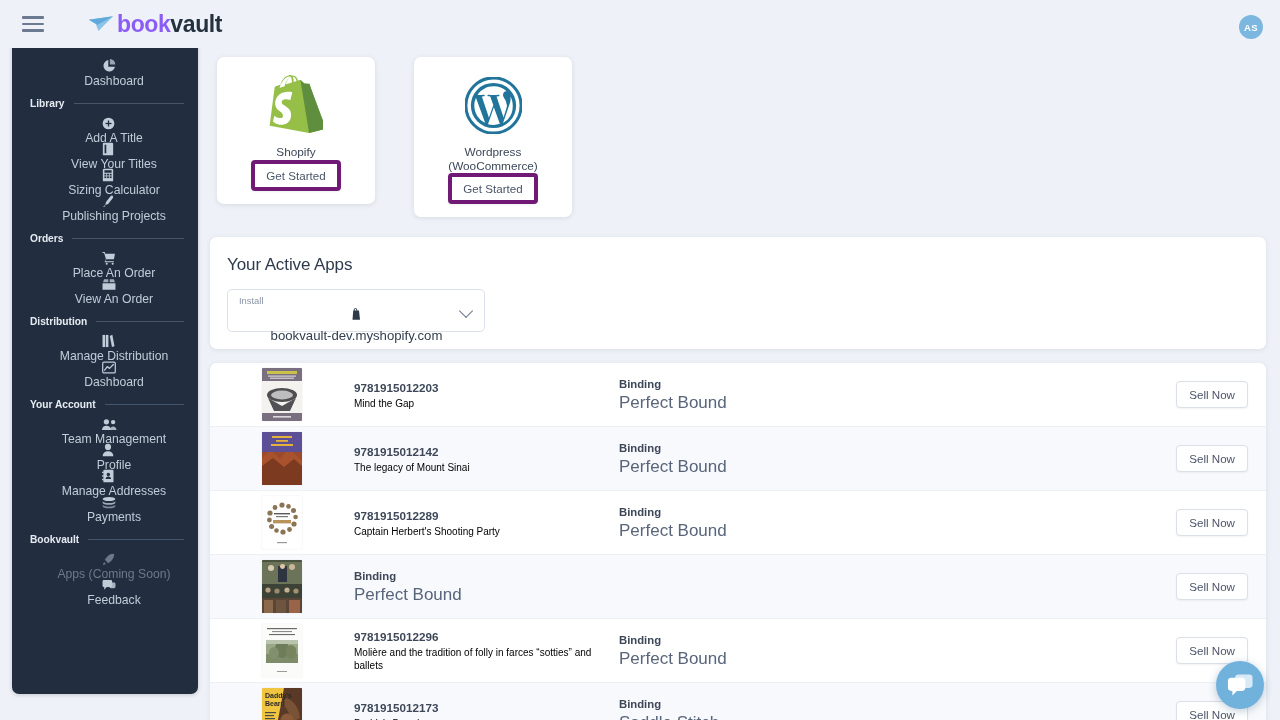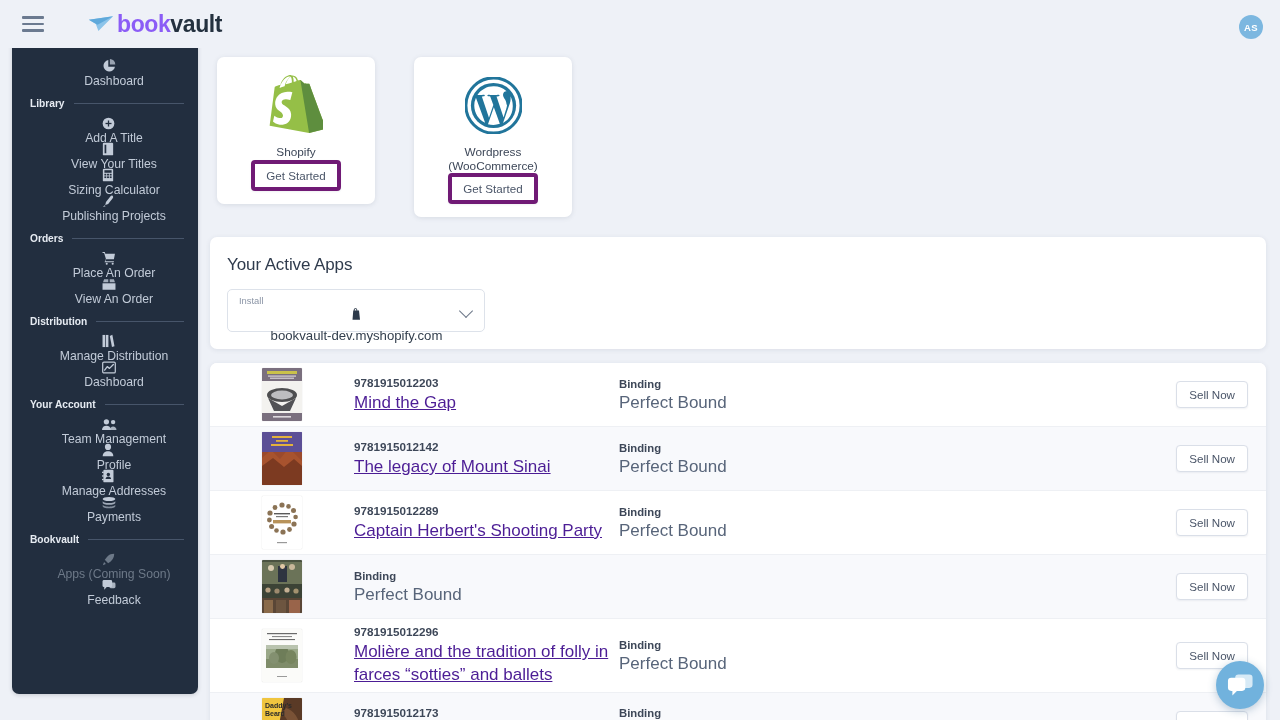--- a/index.html
+++ b/index.html
@@ -186,21 +186,21 @@
   .cover {
     width: 40px; height: 53px;
     border-radius: 1px;
     overflow: hidden;
     box-shadow: 0 0 1px rgba(0,0,0,0.25);
     background: #ddd;
   }
   .cover svg { display: block; }
   .book-cell { flex: 0 0 265px; padding-right: 8px; }
   .isbn { font-size: 11.7px; font-weight: 700; color: #3d4758; line-height: 1.45; }
-  .btitle { font-size: 17px; color: #4c1d95; line-height: 1.35; text-decoration: underline; }
+  .btitle { font-size: 10px; color: #000000; line-height: 1.35; }
   .binding-cell { flex: 0 0 200px; }
   .blabel { font-size: 11.3px; font-weight: 700; color: #3d4758; line-height: 1.45; }
   .bvalue { font-size: 17px; color: #58657a; line-height: 1.3; }
   .action-cell { flex: 1; display: flex; justify-content: flex-end; padding-right: 18px; }
   .sell-now {
     background: #ffffff;
     border: 1px solid #dadfe8;
     border-radius: 4px;
     padding: 6px 12px;
     font-size: 11.6px; color: #4a5568;

